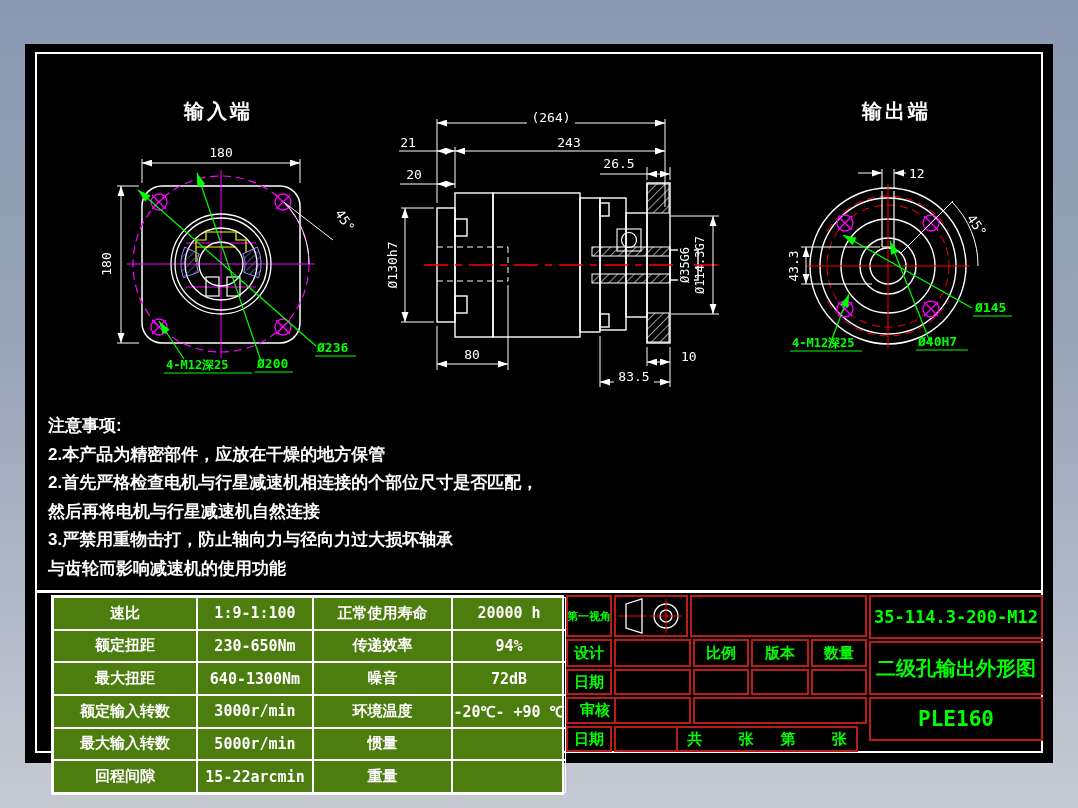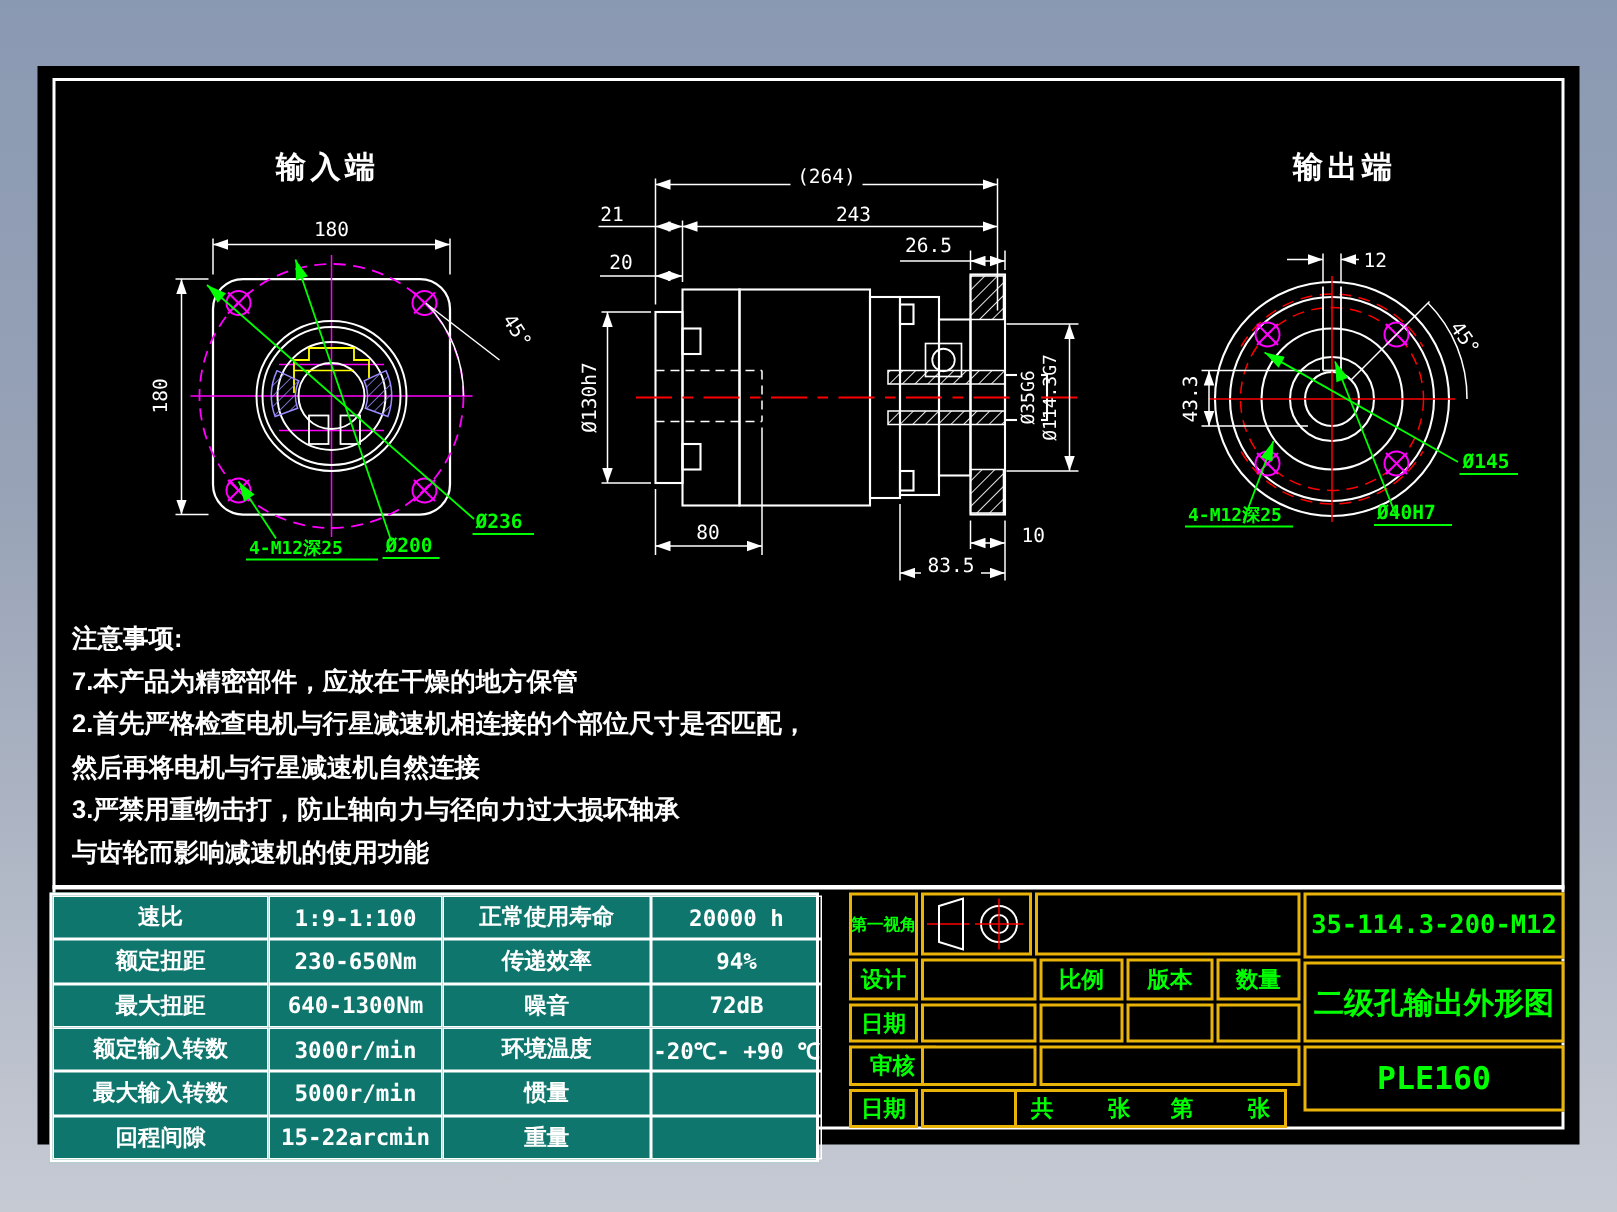--- a/index.html
+++ b/index.html
@@ -8,28 +8,28 @@
     background:linear-gradient(180deg,#8a99b2 0%,#97a2b6 40%,#c6cad3 100%);
     font-family:"Liberation Sans",sans-serif;
   }
   .sheet{position:absolute;left:25px;top:44px;width:1028px;height:719px;background:#000}
   .frame{position:absolute;left:35px;top:52px;width:1008px;height:701px;border:2px solid #fff;box-sizing:border-box}
   .divider{position:absolute;left:35px;top:590px;width:1008px;height:3px;background:#fff}
   svg.draw{position:absolute;left:0;top:0}
   .vtitle{position:absolute;color:#fff;font-size:20px;font-weight:bold;letter-spacing:3px;white-space:nowrap}
   .notes{position:absolute;left:48px;top:412px;color:#fff;font-weight:bold;font-size:17px;line-height:28.5px;white-space:nowrap}
   
-  .spec{position:absolute;left:33px;top:595px;width:513px;height:180px;display:grid;
+  .spec{position:absolute;left:51px;top:595px;width:513px;height:200px;display:grid;
         grid-template-columns:144px 116px 139px 114px;grid-auto-rows:1fr;
-        border:2px solid #fff;box-sizing:border-box;background:#0f766e}
+        border:2px solid #fff;box-sizing:border-box;background:#4d7c0f}
   .spec>div{border:1px solid #fff;display:flex;align-items:center;justify-content:center;
         color:#fff;font-weight:bold;font-size:15px;font-family:"DejaVu Sans Mono","Liberation Sans",sans-serif;white-space:nowrap;overflow:hidden}
   .spec>div.u{text-underline-offset:3px}
   
-  .tb{position:absolute;background:#000;border:2px solid #eab308;box-sizing:border-box;
+  .tb{position:absolute;background:#000;border:2px solid #b91c1c;box-sizing:border-box;
       display:flex;align-items:center;justify-content:center;color:#00ff00;font-weight:bold;
       font-family:"DejaVu Sans Mono","Liberation Sans",sans-serif;white-space:nowrap;overflow:hidden}
   .g15{font-size:15px}
 </style>
 </head>
 <body>
 
 <div class="sheet"></div>
 <div class="frame"></div>
 <div class="divider"></div>
@@ -245,21 +245,21 @@
       <line x1="790" y1="351" x2="862" y2="351"></line>
     </g>
     <text x="975" y="312" fill="#00ff00" font-weight="bold">Ø145</text>
     <text x="918" y="346" fill="#00ff00" font-weight="bold">Ø40H7</text>
     <text x="792" y="347" fill="#00ff00" font-weight="bold" font-size="12">4-M12深25</text>
   </g>
 </svg>
 
 <div class="notes">
   <div>注意事项:</div>
-  <div>7.本产品为精密部件，应放在干燥的地方保管</div>
+  <div>2.本产品为精密部件，应放在干燥的地方保管</div>
   <div>2.首先严格检查电机与行星减速机相连接的个部位尺寸是否匹配，</div>
   <div>然后再将电机与行星减速机自然连接</div>
   <div>3.严禁用重物击打，防止轴向力与径向力过大损坏轴承</div>
   <div>与齿轮而影响减速机的使用功能</div>
 </div>
 
 <div class="spec">
   <div>速比</div>
   <div>1:9-1:100</div>
   <div>正常使用寿命</div>

